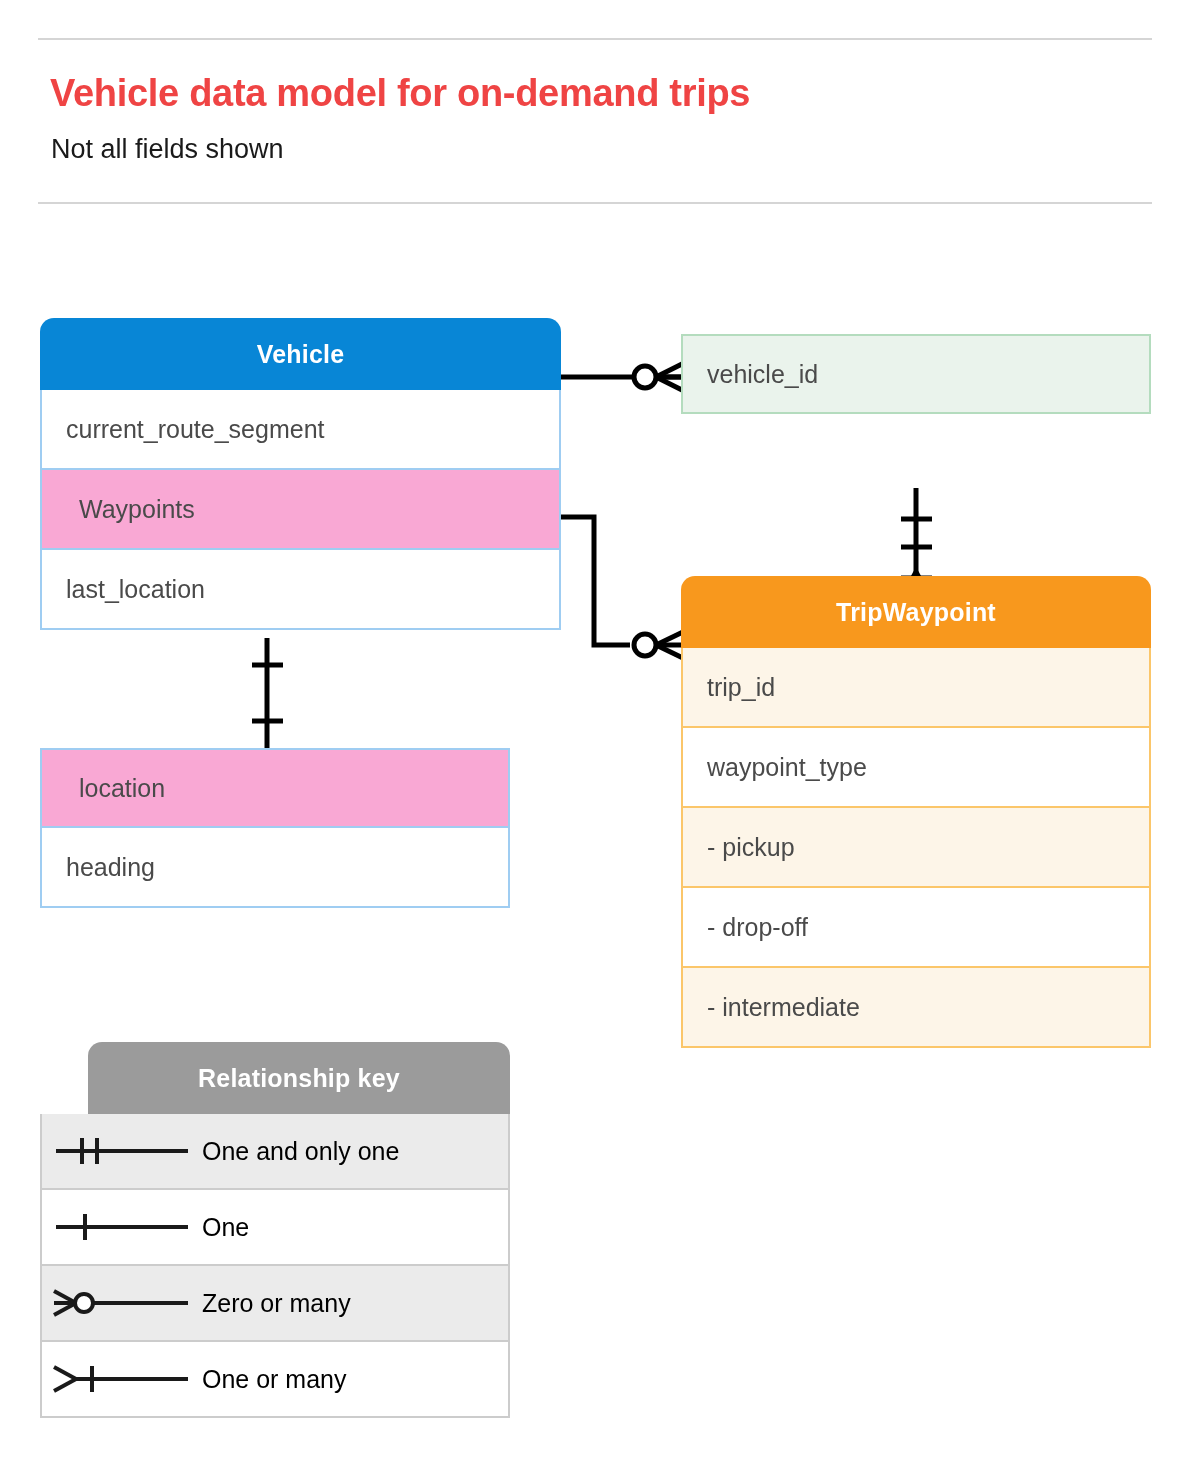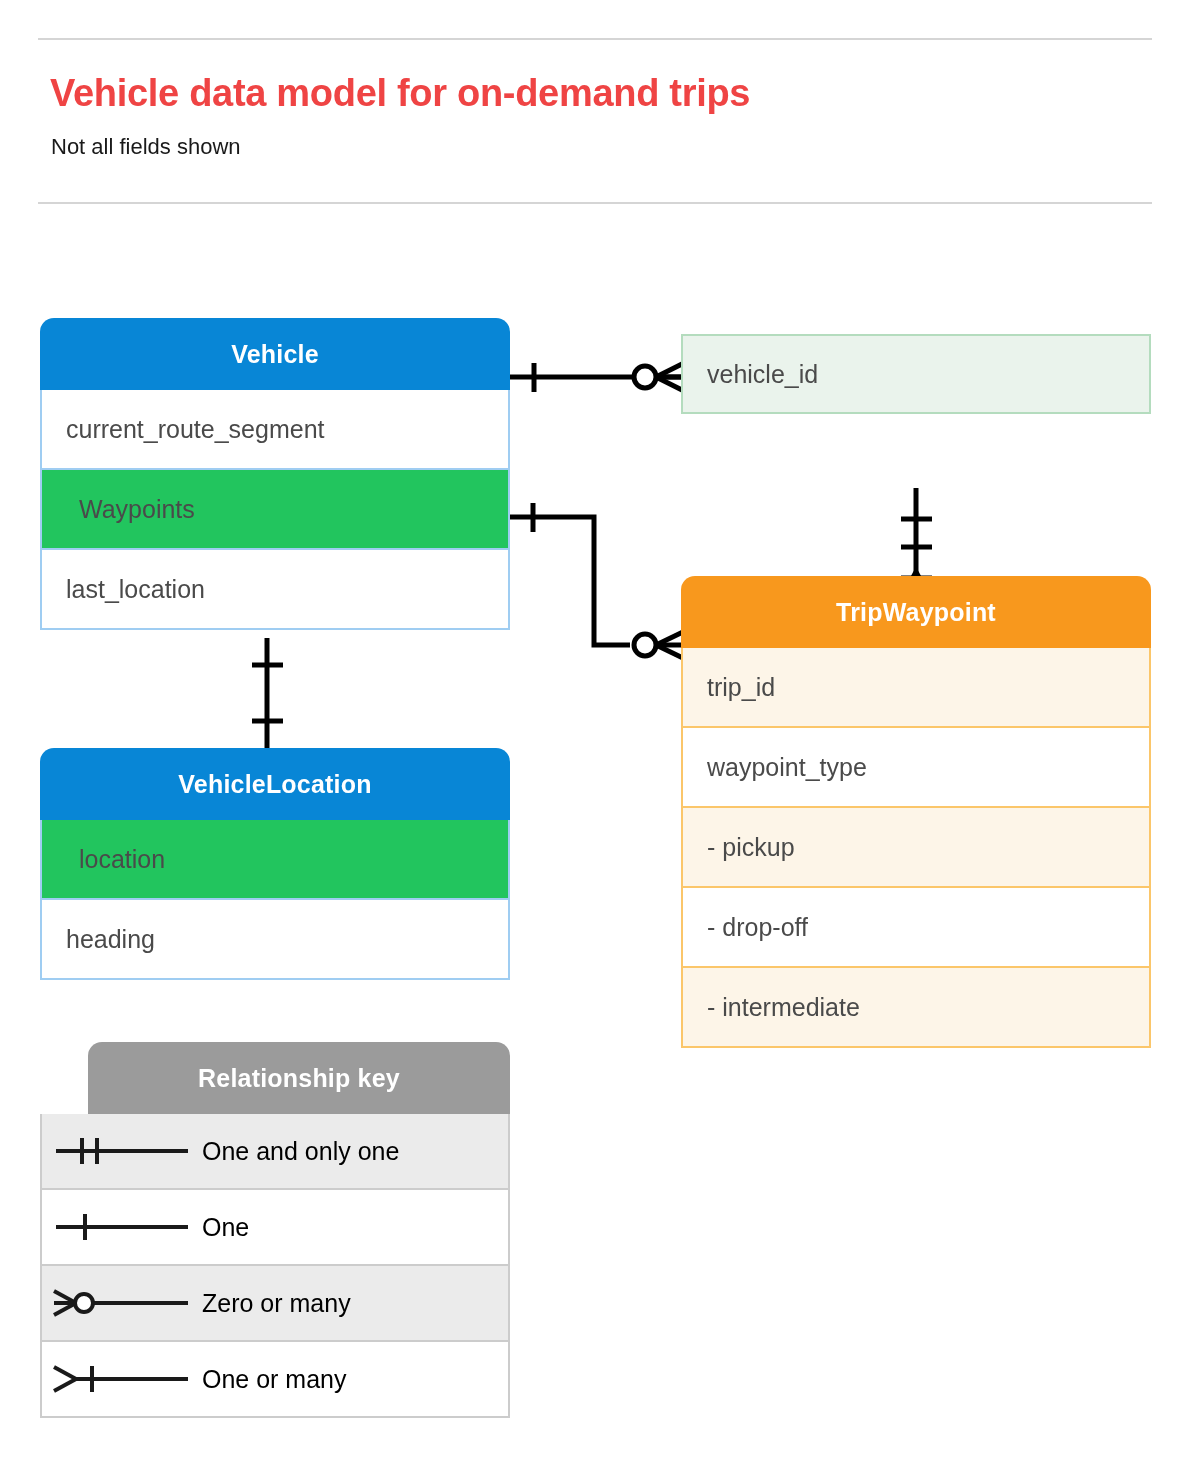--- a/index.html
+++ b/index.html
@@ -33,21 +33,21 @@
     font-size: 38px;
     font-weight: bold;
     color: #ef4444;
     letter-spacing: -0.3px;
     white-space: nowrap;
   }
   #page-subtitle {
     position: absolute;
     left: 51px;
     top: 134px;
-    font-size: 22px;
+    font-size: 27px;
     color: #1a1a1a;
     white-space: nowrap;
   }
 
   
   .entity {
     position: absolute;
     box-sizing: border-box;
   }
   .entity-header {
@@ -72,39 +72,39 @@
     color: #4a4a4a;
     border-left: 2px solid;
     border-right: 2px solid;
     border-bottom: 2px solid;
   }
   .entity-row:first-of-type { border-top: 2px solid; }
 
   
   .theme-blue .entity-header { background: #0886d6; }
   .theme-blue .entity-row    { border-color: #9fcdf2; background: #ffffff; }
-  .theme-blue .entity-row.hl { background: #22c55e; padding-left: 37px; }
+  .theme-blue .entity-row.hl { background: #f9a8d4; padding-left: 37px; }
 
   
   .theme-green .entity-header { background: #2e8647; }
   .theme-green .entity-row    { border-color: #b4dcbe; background: #ffffff; }
   .theme-green .entity-row.hl { background: #eaf3ec; }
 
   
   .theme-orange .entity-header { background: #f8981d; }
   .theme-orange .entity-row    { border-color: #fbc66a; background: #ffffff; text-align: center; }
   .theme-orange .entity-row.hl { background: #fdf5e8; }
 
   
   .theme-grey .entity-header { background: #9b9b9b; margin-left: 48px; }
   .theme-grey .entity-row    { border-color: #cccccc; background: #ffffff; }
   .theme-grey .entity-row.hl { background: #ebebeb; }
 
   
-  #entity-vehicle         { left: 40px;  top: 318px;  width: 470px; }
+  #entity-vehicle         { left: 40px;  top: 318px;  width: 521px; }
   #entity-vehiclelocation { left: 40px;  top: 748px;  width: 470px; }
   #entity-legend          { left: 40px;  top: 1042px; width: 470px; }
   #entity-trip            { left: 681px; top: 334px;  width: 470px; }
   #entity-tripwaypoint    { left: 681px; top: 576px;  width: 470px; }
 
   
   .legend-row {
     height: 76px;
     padding-left: 0;
     display: flex;
@@ -189,21 +189,20 @@
 </svg>
 
 <div class="entity theme-blue" id="entity-vehicle">
   <div class="entity-header">Vehicle</div>
   <div class="entity-row">current_route_segment</div>
   <div class="entity-row hl">Waypoints</div>
   <div class="entity-row">last_location</div>
 </div>
 
 <div class="entity theme-blue" id="entity-vehiclelocation">
-  <div class="entity-header">VehicleLocation</div>
   <div class="entity-row hl">location</div>
   <div class="entity-row">heading</div>
 </div>
 
 <div class="entity theme-green" id="entity-trip">
   <div class="entity-row hl">vehicle_id</div>
 </div>
 
 <div class="entity theme-orange" id="entity-tripwaypoint">
   <div class="entity-header">TripWaypoint</div>

